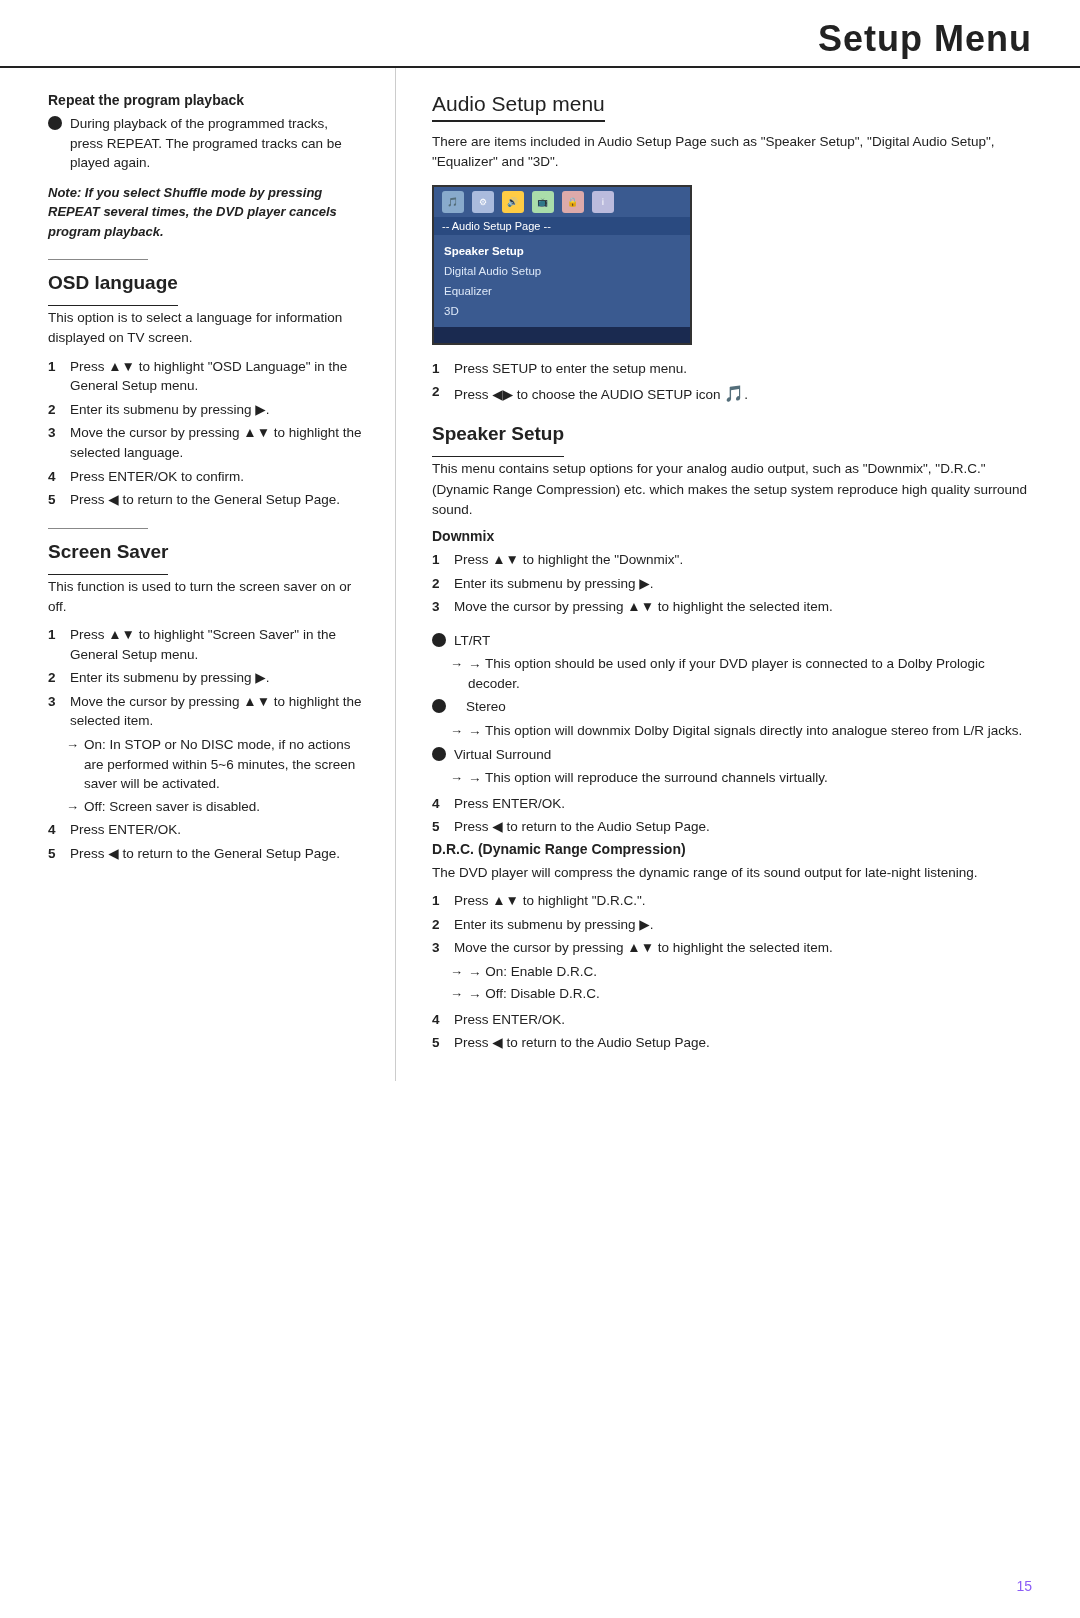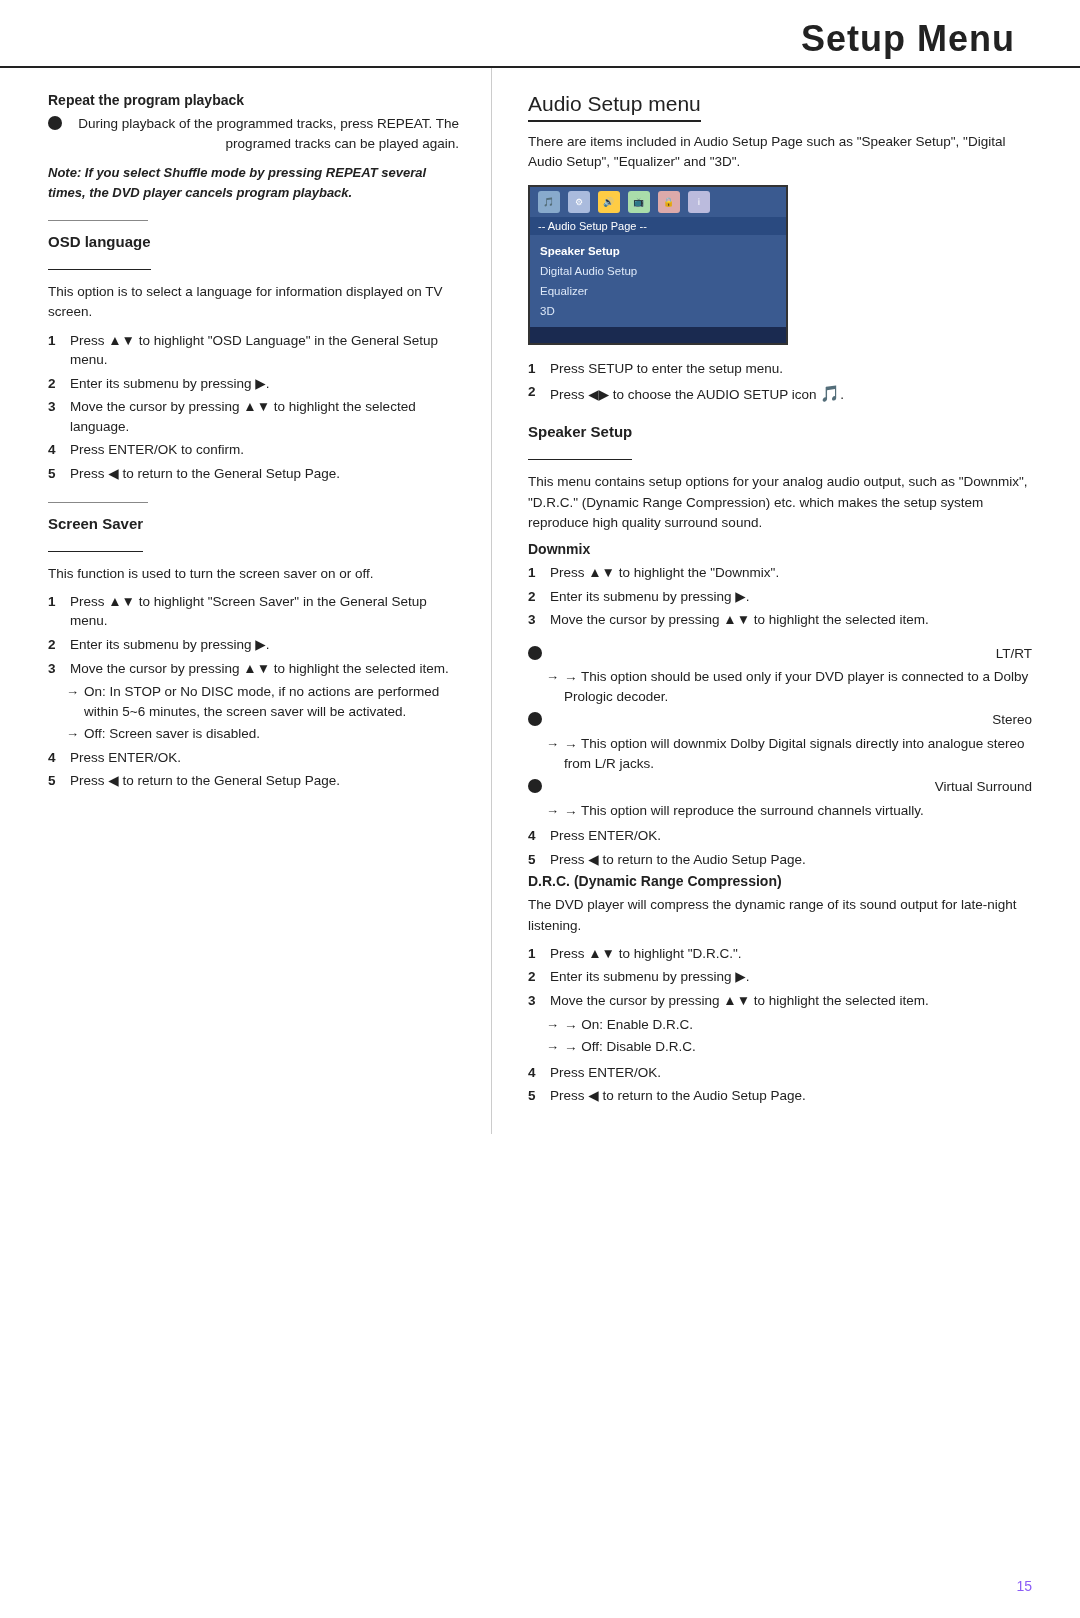--- a/index.html
+++ b/index.html
@@ -9,51 +9,51 @@
       color: #222;
       background: #fff;
       width: 1080px;
       min-height: 1618px;
       position: relative;
     }
 
     
     .page-header {
       text-align: right;
-      padding: 18px 65px 6px 0;
+      padding: 18px 48px 6px 0;
       border-bottom: 2.5px solid #222;
     }
     .page-header h1 {
       font-size: 36px;
       font-weight: 900;
       letter-spacing: 1px;
     }
 
     
     .content-area {
       display: flex;
       padding: 0;
     }
     .left-col {
-      width: 492px;
+      width: 396px;
       padding: 24px 32px 24px 48px;
       border-right: 1px solid #ccc;
     }
     .right-col {
       flex: 1;
       padding: 24px 48px 24px 36px;
     }
 
     
     .section-title {
-      font-size: 15px;
+      font-size: 19px;
       font-weight: 800;
       border-bottom: 1.5px solid #222;
-      padding-bottom: 19px;
-      margin-bottom: 12px;
+      padding-bottom: 11px;
+      margin-bottom: 2px;
       display: inline-block;
     }
     .section-title-large {
       font-size: 21px;
       font-weight: 400;
       border-bottom: 2px solid #222;
       padding-bottom: 4px;
       margin-bottom: 10px;
       display: inline-block;
     }
@@ -69,21 +69,20 @@
       font-size: 14px;
       font-weight: 800;
       margin-bottom: 6px;
     }
 
     
     .bullet-item {
       display: flex;
       align-items: flex-start;
       margin-bottom: 4px;
-      text-align: right;
     }
     .bullet-dot {
       width: 14px;
       height: 14px;
       background: #222;
       border-radius: 50%;
       margin-top: 2px;
       margin-right: 8px;
       flex-shrink: 0;
     }

